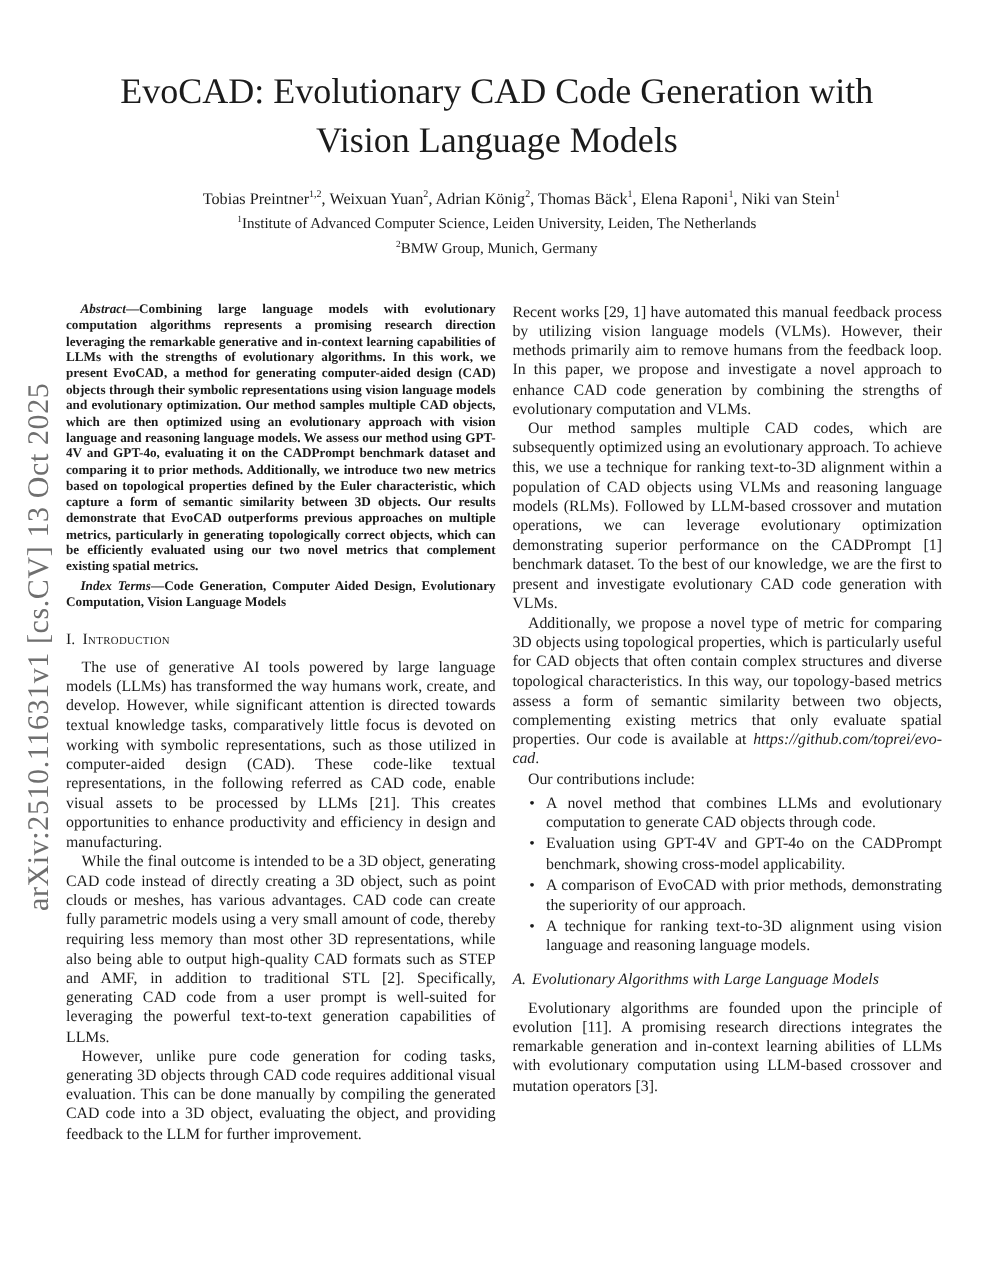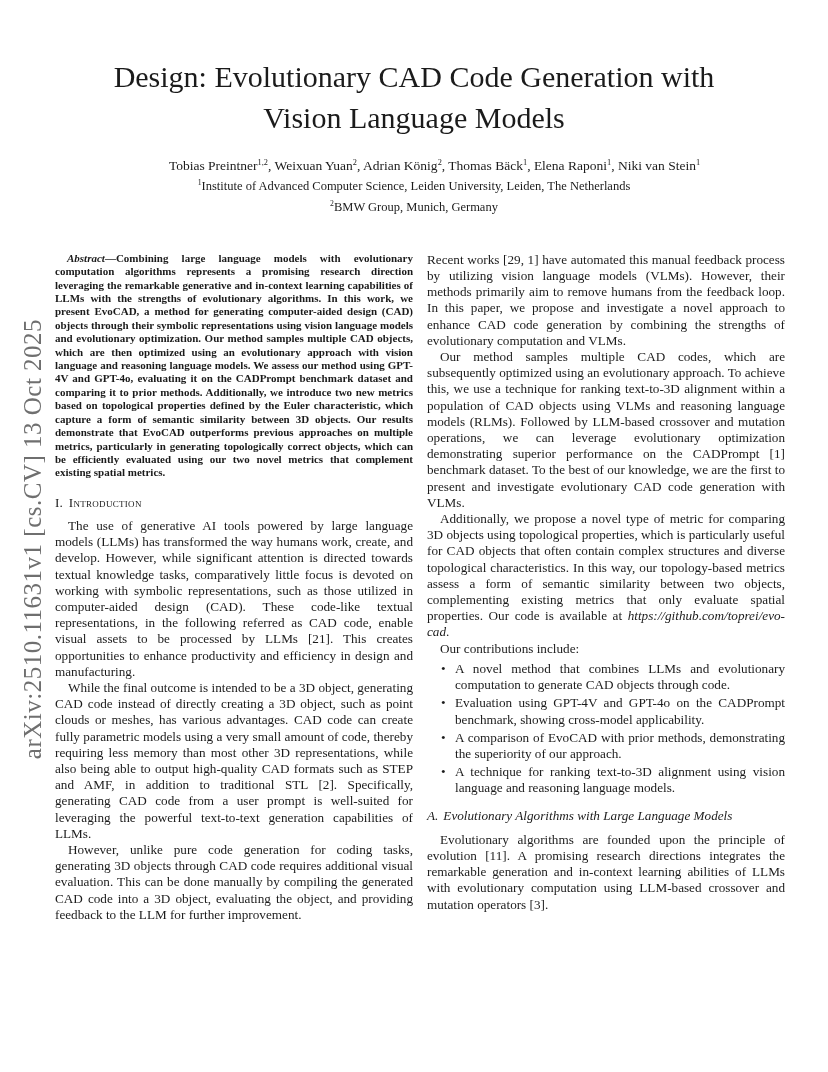--- a/index.html
+++ b/index.html
@@ -101,38 +101,39 @@
 </style>
 </head>
 <body>
 
 <div class="page">
 
   <div class="arxiv-stamp">arXiv:2510.11631v1  [cs.CV]  13 Oct 2025</div>
 
   <div class="header">
     <h1 style="margin:0; font-weight:400;">
-      <span class="title-line">Design: Evolutionary CAD Code Generation with</span>
+      <span class="title-line">EvoCAD: Evolutionary CAD Code Generation with</span>
       <span class="title-line">Vision Language Models</span>
     </h1>
     <div class="authors">
       <span><span>Tobias Preintner</span><sup>1,2</sup><span>, </span></span><span><span>Weixuan Yuan</span><sup>2</sup><span>, </span></span><span><span>Adrian König</span><sup>2</sup><span>, </span></span><span><span>Thomas Bäck</span><sup>1</sup><span>, </span></span><span><span>Elena Raponi</span><sup>1</sup><span>, </span></span><span><span>Niki van Stein</span><sup>1</sup><span></span></span>
     </div>
     <div class="affiliation">
       <sup>1</sup><span>Institute of Advanced Computer Science, Leiden University, Leiden, The Netherlands</span>
     </div>
     <div class="affiliation">
       <sup>2</sup><span>BMW Group, Munich, Germany</span>
     </div>
   </div>
 
   <div class="columns">
 
     <div class="col">
       <p class="abstract-para"><span class="lead-label">Abstract</span><span>—</span><span>Combining large language models with evolutionary computation algorithms represents a promising research direction leveraging the remarkable generative and in-context learning capabilities of LLMs with the strengths of evolutionary algorithms. In this work, we present EvoCAD, a method for generating computer-aided design (CAD) objects through their symbolic representations using vision language models and evolutionary optimization. Our method samples multiple CAD objects, which are then optimized using an evolutionary approach with vision language and reasoning language models. We assess our method using GPT-4V and GPT-4o, evaluating it on the CADPrompt benchmark dataset and comparing it to prior methods. Additionally, we introduce two new metrics based on topological properties defined by the Euler characteristic, which capture a form of semantic similarity between 3D objects. Our results demonstrate that EvoCAD outperforms previous approaches on multiple metrics, particularly in generating topologically correct objects, which can be efficiently evaluated using our two novel metrics that complement existing spatial metrics.</span></p>
+      <p class="index-terms-para"><span class="lead-label">Index Terms</span><span>—</span><span>Code Generation, Computer Aided Design, Evolutionary Computation, Vision Language Models</span></p>
 
       <h2 class="section-heading"><span class="section-number">I.</span><span class="sc">Introduction</span></h2>
 
       <p class="para">The use of generative AI tools powered by large language models (LLMs) has transformed the way humans work, create, and develop. However, while significant attention is directed towards textual knowledge tasks, comparatively little focus is devoted on working with symbolic representations, such as those utilized in computer-aided design (CAD). These code-like textual representations, in the following referred as CAD code, enable visual assets to be processed by LLMs [21]. This creates opportunities to enhance productivity and efficiency in design and manufacturing.</p>
       <p class="para">While the final outcome is intended to be a 3D object, generating CAD code instead of directly creating a 3D object, such as point clouds or meshes, has various advantages. CAD code can create fully parametric models using a very small amount of code, thereby requiring less memory than most other 3D representations, while also being able to output high-quality CAD formats such as STEP and AMF, in addition to traditional STL [2]. Specifically, generating CAD code from a user prompt is well-suited for leveraging the powerful text-to-text generation capabilities of LLMs.</p>
       <p class="para">However, unlike pure code generation for coding tasks, generating 3D objects through CAD code requires additional visual evaluation. This can be done manually by compiling the generated CAD code into a 3D object, evaluating the object, and providing feedback to the LLM for further improvement.</p>
     </div>
 
     <div class="col">
       <p class="para no-indent">Recent works [29, 1] have automated this manual feedback process by utilizing vision language models (VLMs). However, their methods primarily aim to remove humans from the feedback loop. In this paper, we propose and investigate a novel approach to enhance CAD code generation by combining the strengths of evolutionary computation and VLMs.</p>

